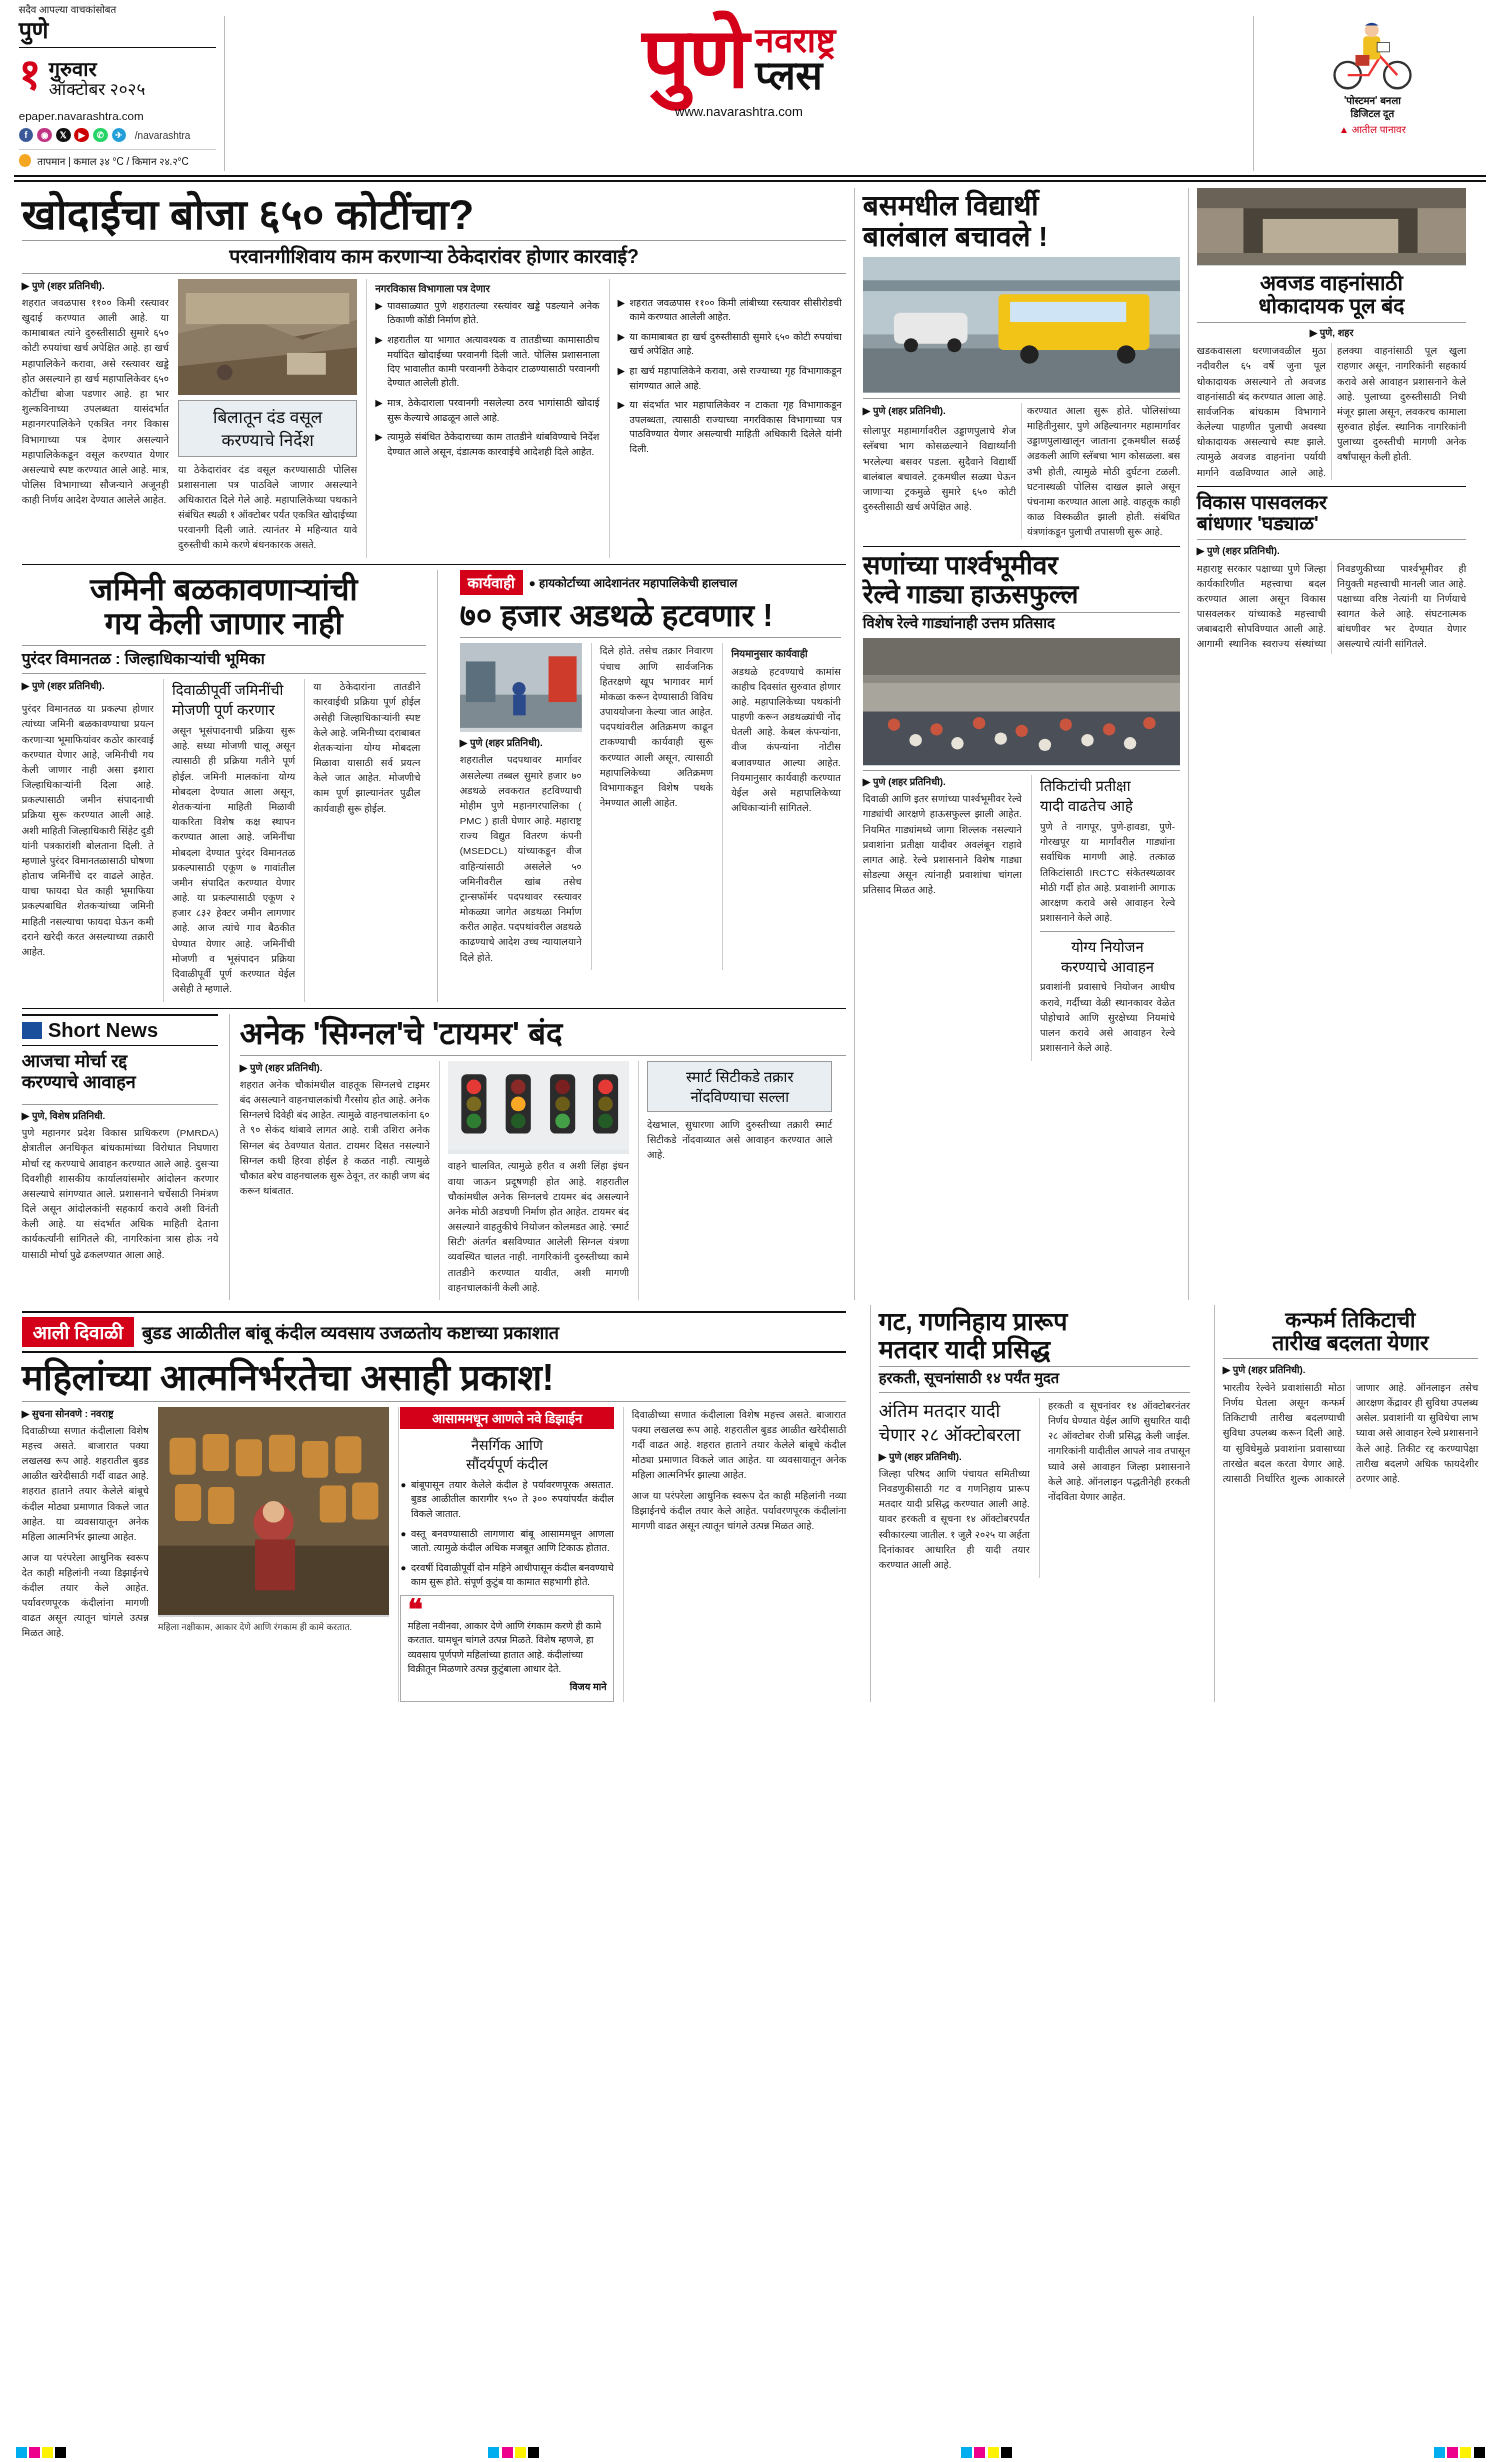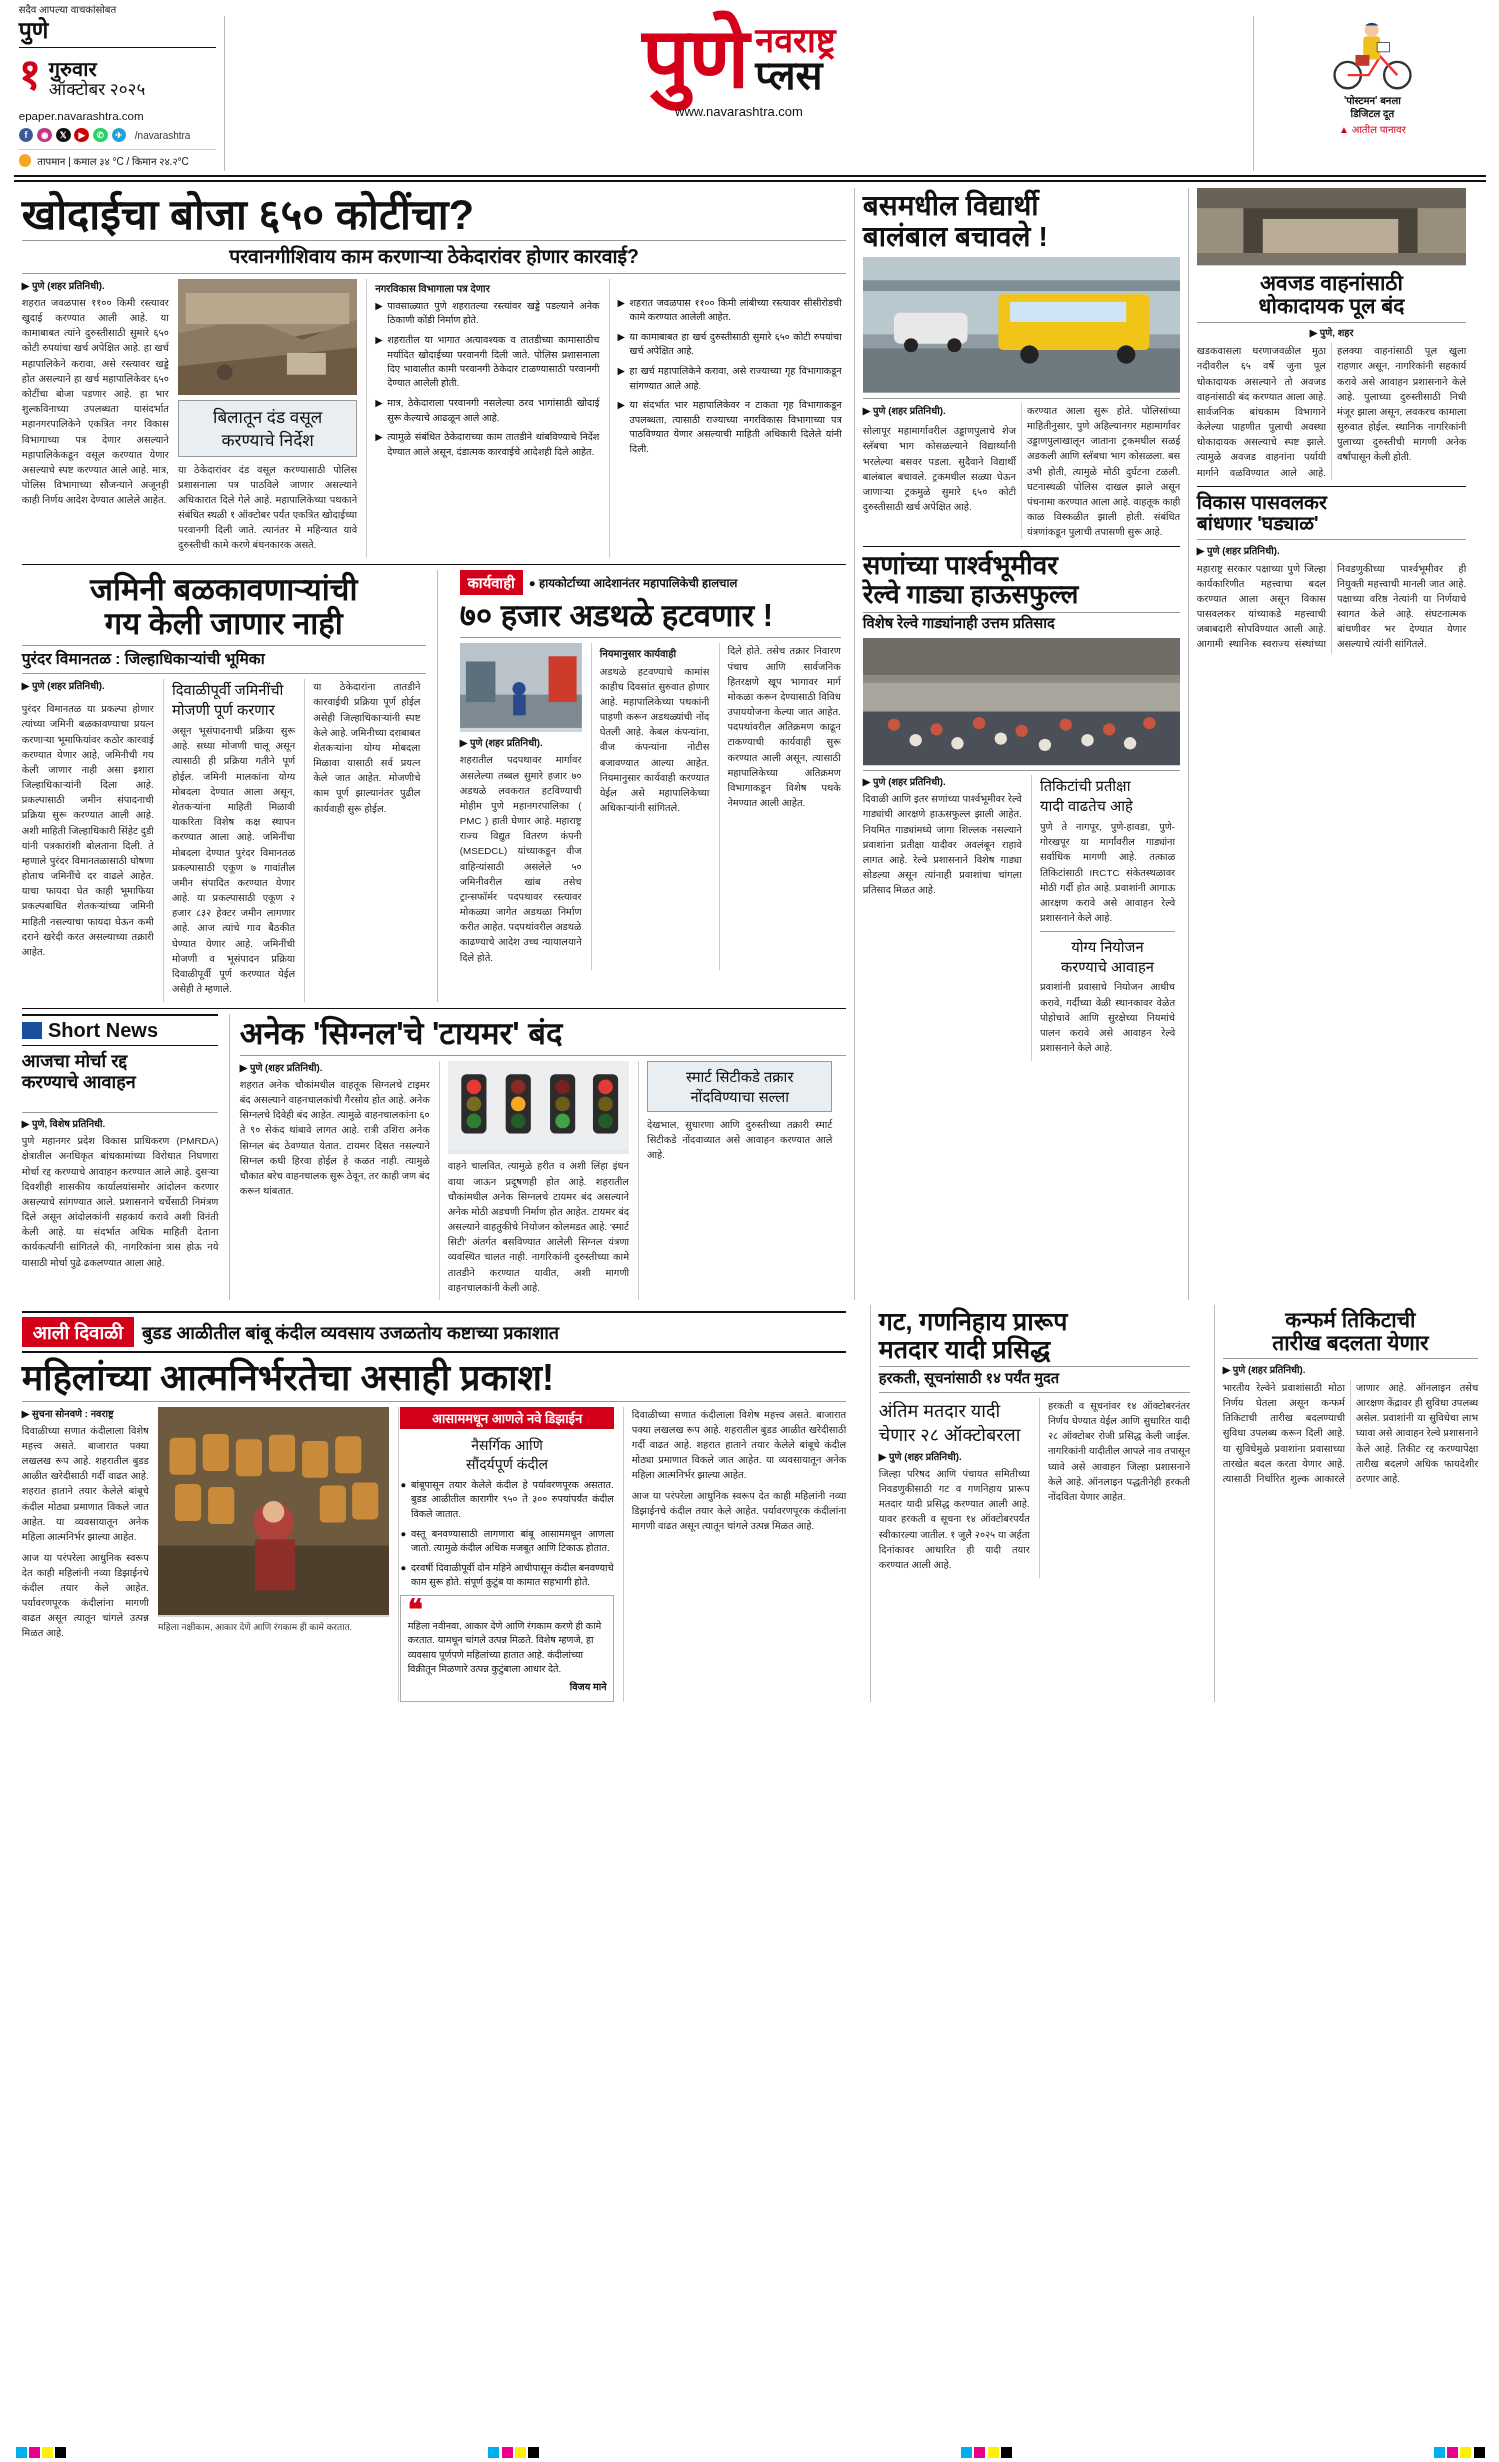--- a/index.html
+++ b/index.html
@@ -54,21 +54,21 @@
   
   .content { display:flex; gap:0; margin-top:6.2px; }
   .col { padding:0 7.8px; }
   .colA { width:840px; }
   .colB { width:334px; border-left:0.8px solid #bbb; }
   .colC { width:286px; border-left:0.8px solid #bbb; }
 
   h1.head-xl { font-size:42px; font-weight:bold; line-height:1.05; margin:4.7px 0 3.1px 0; }
   h2.head-l { font-size:31px; font-weight:bold; line-height:1.1; margin:3.1px 0; }
   h3.head-m { font-size:25px; font-weight:bold; line-height:1.12; margin:2.3px 0; }
-  h4.head-s { font-size:18.6px; font-weight:bold; line-height:1.15; margin:20px 0; }
+  h4.head-s { font-size:18.6px; font-weight:bold; line-height:1.15; margin:12px 0; }
   .subhead { font-size:19.4px; font-weight:bold; line-height:1.2; margin:1.6px 0 4.7px 0; }
   .subhead-sm { font-size:10px; font-weight:bold; color:#222; margin:2.3px 0 3.9px 0; }
   .byline { font-size:9.7px; font-weight:bold; color:#111; }
   .body-txt { font-size:9.8px; line-height:1.55; text-align:justify; color:#1a1a1a; }
   .body-txt p { margin:0 0 5.4px 0; }
   .cols2 { column-count:2; column-gap:11px; column-rule:0.8px solid #ccc; }
 
   .photo { background:#cfd4d8; position:relative; overflow:hidden; }
 
   .redbar { background:#d4001a; color:#fff; font-weight:bold; display:inline-block; padding:2.3px 7.8px; font-size:14.7px; }
@@ -299,29 +299,29 @@
                   <rect x="120" y="18" width="38" height="62" fill="#cf3b2a"></rect>
                   <circle cx="80" cy="62" r="9" fill="#2b4a8b"></circle>
                   <rect x="72" y="70" width="17" height="28" fill="#2b4a8b"></rect>
                 </svg>
               </div>
               <div class="byline">▶ <span>पुणे (शहर प्रतिनिधी).</span></div>
               <div class="body-txt" style="margin-top:3.1px">
                   <p>शहरातील पदपथावर मार्गावर असलेल्या तब्बल सुमारे हजार ७० अडथळे लवकरात हटविण्याची मोहीम पुणे महानगरपालिका ( PMC ) हाती घेणार आहे. महाराष्ट्र राज्य विद्युत वितरण कंपनी (MSEDCL) यांच्याकडून वीज वाहिन्यांसाठी असलेले ५० जमिनीवरील खांब तसेच ट्रान्सफॉर्मर पदपथावर रस्त्यावर मोकळ्या जागेत अडथळा निर्माण करीत आहेत. पदपथांवरील अडथळे काढण्याचे आदेश उच्च न्यायालयाने दिले होते.</p>
                 </div>
             </div>
+            <div style="width:128px;border-left:0.8px solid #ccc;padding-left:7.8px">
+              <div class="body-txt">
+                  <p>दिले होते. तसेच तक्रार निवारण पंचाच आणि सार्वजनिक हितरक्षणे खूप भागावर मार्ग मोकळा करून देण्यासाठी विविध उपाययोजना केल्या जात आहेत. पदपथांवरील अतिक्रमण काढून टाकण्याची कार्यवाही सुरू करण्यात आली असून, त्यासाठी महापालिकेच्या अतिक्रमण विभागाकडून विशेष पथके नेमण्यात आली आहेत.</p>
+                </div>
+            </div>
             <div style="width:124px;border-left:0.8px solid #ccc;padding-left:7.8px">
               <div class="subhead-sm">नियमानुसार कार्यवाही</div>
               <div class="body-txt">
                   <p>अडथळे हटवण्याचे कामांस काहीच दिवसांत सुरुवात होणार आहे. महापालिकेच्या पथकांनी पाहणी करून अडथळ्यांची नोंद घेतली आहे. केबल कंपन्यांना, वीज कंपन्यांना नोटीस बजावण्यात आल्या आहेत. नियमानुसार कार्यवाही करण्यात येईल असे महापालिकेच्या अधिकाऱ्यांनी सांगितले.</p>
-                </div>
-            </div>
-            <div style="width:128px;border-left:0.8px solid #ccc;padding-left:7.8px">
-              <div class="body-txt">
-                  <p>दिले होते. तसेच तक्रार निवारण पंचाच आणि सार्वजनिक हितरक्षणे खूप भागावर मार्ग मोकळा करून देण्यासाठी विविध उपाययोजना केल्या जात आहेत. पदपथांवरील अतिक्रमण काढून टाकण्याची कार्यवाही सुरू करण्यात आली असून, त्यासाठी महापालिकेच्या अतिक्रमण विभागाकडून विशेष पथके नेमण्यात आली आहेत.</p>
                 </div>
             </div>
           </div>
         </div>
       </div>
 
       <div class="hr2"></div>
 
       <div style="display:flex;gap:11px">
 

